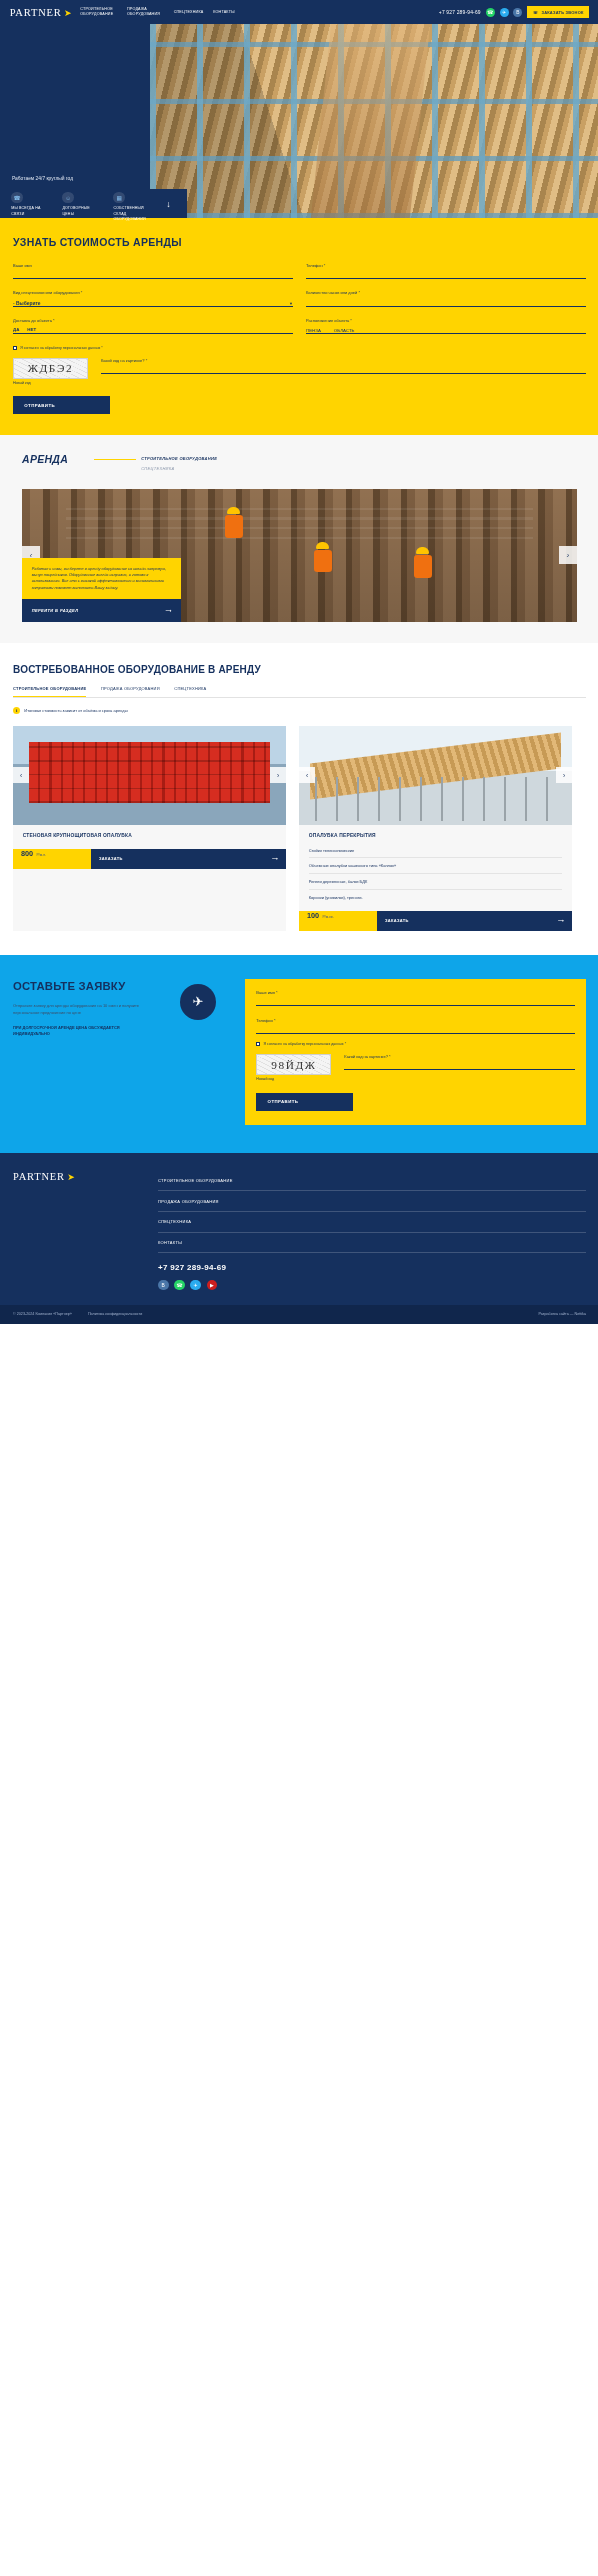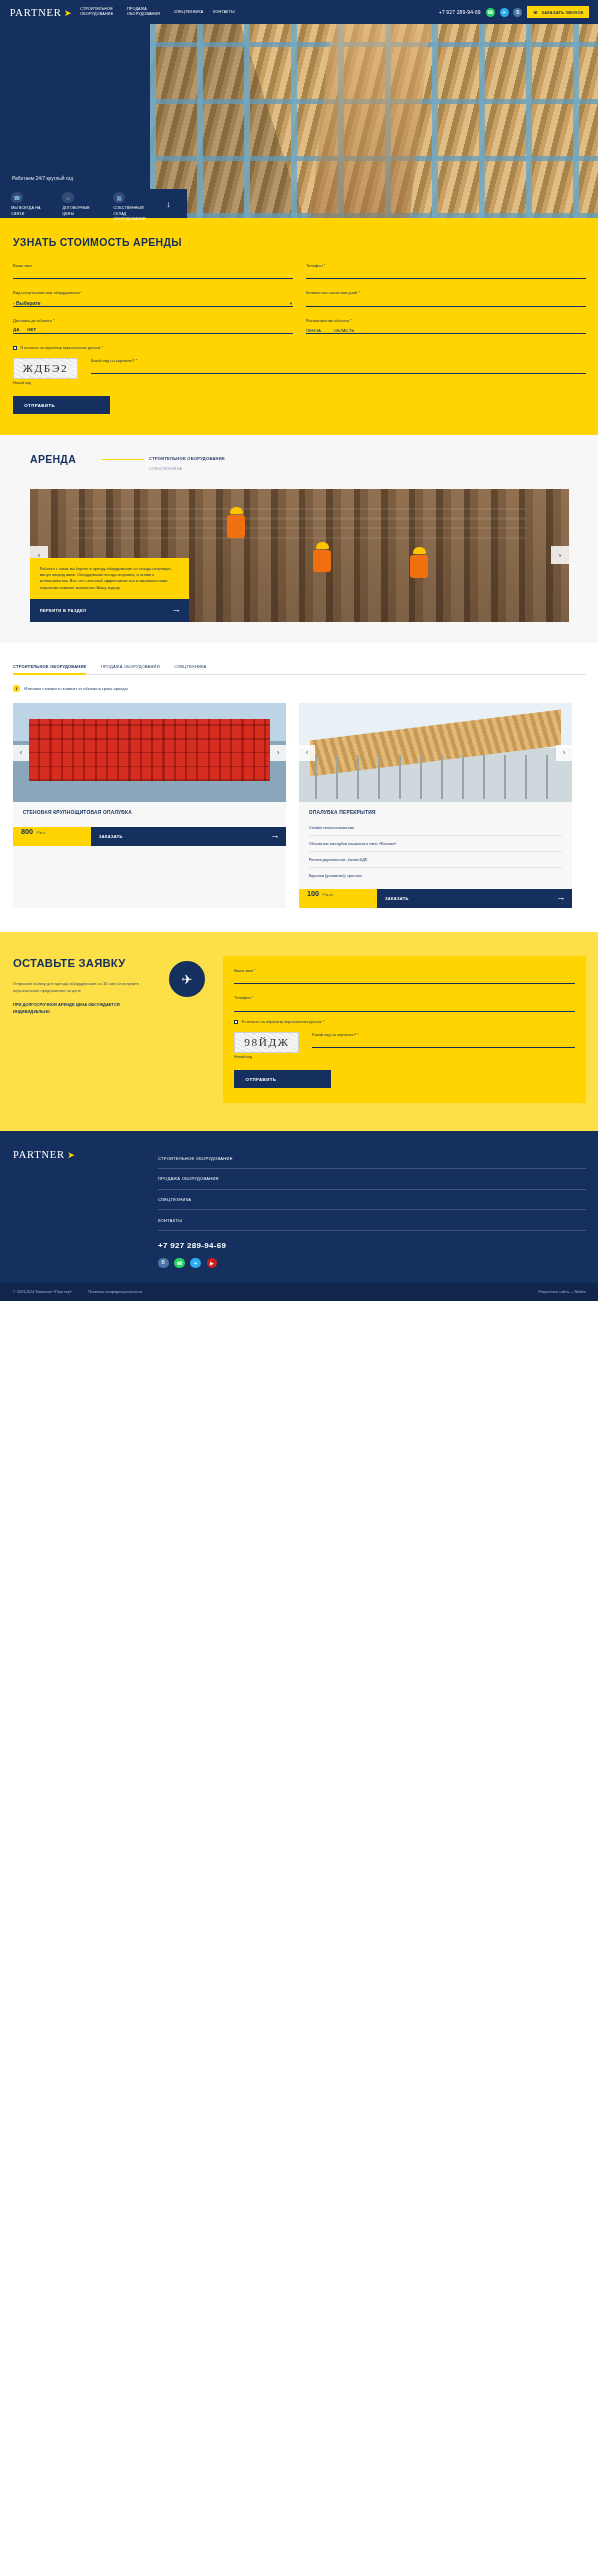--- a/index.html
+++ b/index.html
@@ -115,40 +115,40 @@
   }
   .f-select .chev { font-size: 4px; }
   .f-radio { display: flex; gap: 8px; align-items: center; height: 9px; border-bottom: 0.8px solid #15305e; }
   .f-radio span { font-size: 4.4px; font-weight: bold; color: #15305e; }
   .f-static { border-bottom: 0.8px solid #15305e; height: 9px; font-size: 4.4px; color: #15305e; display: flex; align-items: flex-end; gap: 13px; }
   .agree { display: flex; align-items: center; gap: 3.2px; margin: 6.5px 0 8px; }
   .cb { width: 4px; height: 4px; border: 0.8px solid #15305e; background: #fff; }
   .agree span { font-size: 3.6px; color: #15305e; }
   .captcha-row { display: flex; gap: 13px; align-items: flex-start; }
   .captcha-img {
-    width: 65px; height: 21px; background: #f4f4f4; border: 0.8px solid #cfcfcf;
+    width: 75px; height: 21px; background: #f4f4f4; border: 0.8px solid #cfcfcf;
     display: flex; align-items: center; justify-content: center;
     font-family: "Liberation Serif", serif; font-size: 11.3px; letter-spacing: 1.6px;
     color: #333; position: relative; overflow: hidden;
   }
   .captcha-img::after {
     content: ""; position: absolute; inset: 0;
     background: repeating-linear-gradient(26deg, rgba(0,0,0,.08) 0 0.8px, transparent 0.8px 4px);
   }
   .captcha-new { font-size: 3.6px; color: #15305e; margin-top: 2.4px; display: block; }
   .captcha-field { flex: 1; }
   .submit {
     margin-top: 11.3px; background: #15305e; color: #fff; border: 0;
     font-size: 4.4px; font-weight: bold; letter-spacing: 0.4px;
     padding: 6.5px 11.3px; text-transform: uppercase; width: 97px; text-align: left;
     font-family: "Liberation Sans", sans-serif;
   }
 
   
-  .rent { background: #f7f7f7; padding: 18px 30px 21px; }
+  .rent { background: #f7f7f7; padding: 18px 22px 21px; font-style: italic; }
   .rent-head { display: flex; align-items: flex-start; gap: 16px; margin-bottom: 13px; }
   .rent-head h2 { font-size: 10.5px; text-transform: uppercase; letter-spacing: 0.3px; color: #15305e; }
   .rent-tabs { margin-left: 57px; padding-top: 2.4px; }
   .rent-tab { font-size: 4px; text-transform: uppercase; letter-spacing: 0.3px; color: #15305e; margin-bottom: 4.9px; position: relative; padding-left: 0; }
   .rent-tab.active { font-weight: bold; }
   .rent-tab.active::before {
     content: ""; position: absolute; left: -47px; top: 3.2px; width: 42px; height: 0.8px; background: #ffd400;
   }
   .rent-tab.muted { color: #8b97ab; }
   .slider { position: relative; height: 133px; }
@@ -257,21 +257,21 @@
   .price { background: #ffd400; color: #15305e; display: flex; align-items: baseline; gap: 3.2px; padding: 0 8px; min-width: 78px; }
   .price b { font-size: 7.3px; }
   .price i { font-style: normal; font-size: 3.6px; color: #4b5a74; }
   .order {
     flex: 1; background: #15305e; color: #fff; display: flex; align-items: center;
     justify-content: space-between; padding: 0 8px; font-size: 4px; font-weight: bold;
     letter-spacing: 0.3px; text-transform: uppercase;
   }
 
   
-  .request { background: #fde047; padding: 24px 13px 27.5px; display: flex; gap: 18px; }
+  .request { background: #0ea5e9; padding: 24px 13px 27.5px; display: flex; gap: 29px; }
   .req-left { width: 138px; }
   .req-left h2 { font-size: 11.3px; text-transform: uppercase; line-height: 1.3; letter-spacing: 0.2px; margin-bottom: 9.7px; }
   .req-left p { font-size: 4px; line-height: 1.7; color: #3d4c66; margin-bottom: 8px; }
   .req-strong { font-size: 4px; font-weight: bold; color: #15305e; line-height: 1.7; text-transform: uppercase; }
   .req-plane {
     width: 36px; height: 36px; border-radius: 50%; background: #15305e; color: #fff;
     display: flex; align-items: center; justify-content: center; font-size: 13px; flex: none;
     align-self: flex-start; margin-top: 4.9px;
   }
   .req-form { flex: 1; background: #ffd400; padding: 11.3px 11.3px 14.6px; }
@@ -434,20 +434,21 @@
       <div class="arrow-btn arrow-next">›</div>
       <div class="slide-caption">Работая с нами, вы берете в аренду оборудование со склада напрямую, минуя посредников. Оборудование всегда исправно, и готово к использованию. Все это с высокой эффективностью и минимальными затратами поможет выполнить Вашу задачу.</div>
       <div class="slide-cta">
         <span>ПЕРЕЙТИ В РАЗДЕЛ</span>
         <span>⟶</span>
       </div>
     </div>
   </div>
 
   <div class="catalog">
+    <h2>ВОСТРЕБОВАННОЕ ОБОРУДОВАНИЕ В АРЕНДУ</h2>
     <div class="cat-tabs">
       <div class="cat-tab active">СТРОИТЕЛЬНОЕ ОБОРУДОВАНИЕ</div>
       <div class="cat-tab">ПРОДАЖА ОБОРУДОВАНИЯ</div>
       <div class="cat-tab">СПЕЦТЕХНИКА</div>
     </div>
     <div class="note">
       <span class="i">i</span>
       <span>Итоговая стоимость зависит от объёма и срока аренды</span>
     </div>
 

